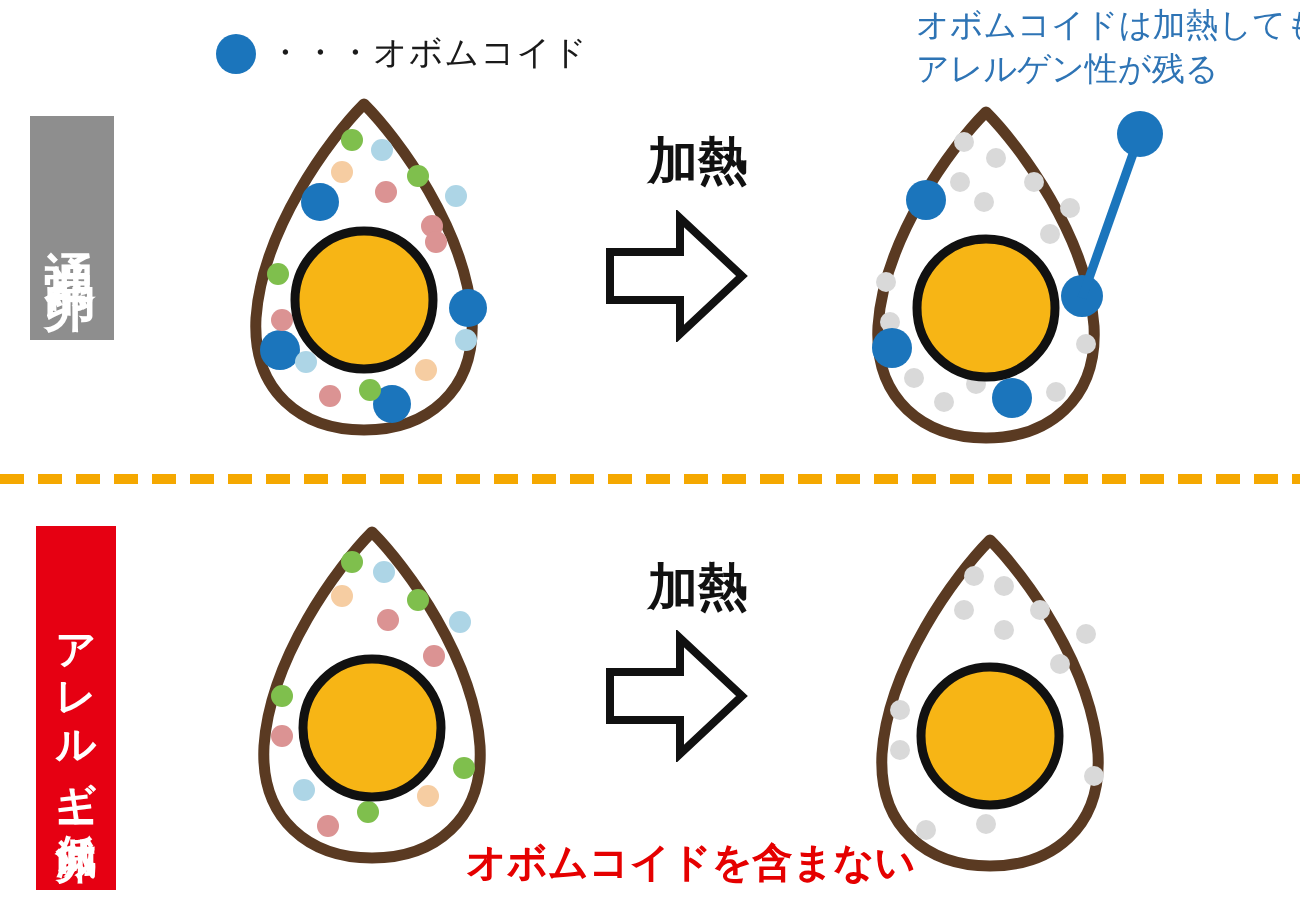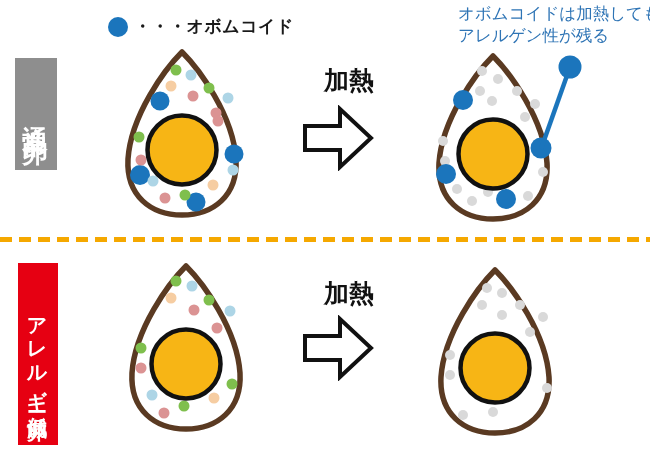--- a/index.html
+++ b/index.html
@@ -3,21 +3,21 @@
 <meta charset="utf-8">
 <style>
   html,body{margin:0;padding:0;background:#fff;}
   .canvas{
     position:relative;width:650px;height:462px;background:#fff;overflow:hidden;
     font-family:"Liberation Sans","DejaVu Sans",sans-serif;
   }
   
   .legend{position:absolute;left:108px;top:15px;display:flex;align-items:center;}
   .legend-dot{width:20px;height:20px;border-radius:50%;background:var(--c-blue,#1B75BC);}
-  .legend-label{margin-left:6px;font-size:17px;font-weight:bold;color:#1a1a1a;letter-spacing:0.5px;}
+  .legend-label{margin-left:6px;font-size:17px;font-weight:normal;color:#1a1a1a;letter-spacing:0.5px;}
   
   .callout{position:absolute;left:458px;top:2px;font-size:16.5px;line-height:22px;
     font-weight:500;color:var(--c-callout,#2E74B5);white-space:nowrap;}
   
   .vlabel{position:absolute;display:flex;align-items:center;justify-content:center;
     writing-mode:vertical-rl;color:#fff;font-weight:bold;}
   .vlabel-normal{left:15px;top:58px;width:42px;height:112px;background:var(--c-label-gray,#8E8E8E);
     font-size:26px;letter-spacing:7px;}
   .vlabel-reduced{left:18px;top:263px;width:40px;height:182px;background:var(--c-label-red,#E60012);
     font-size:20px;letter-spacing:1.5px;}
@@ -162,14 +162,15 @@
         <circle cx="64" cy="147" r="5" fill="#D9D9D9"></circle>
       </g>
     <circle class="yolk" cx="66" cy="103" r="34.5" fill="#F7B515" stroke="#111111" stroke-width="4.5"></circle>
   </svg>
 
   <svg class="overlay" width="650" height="462" viewBox="0 0 650 462">
     <line x1="570" y1="67" x2="541" y2="149" stroke="#1B75BC" stroke-width="4.5"></line>
     <circle cx="570" cy="67" r="11.5" fill="#1B75BC"></circle>
   </svg>
 
+  <div class="bottom-note">オボムコイドを含まない</div>
 
 </div>
 
 </body></html>

